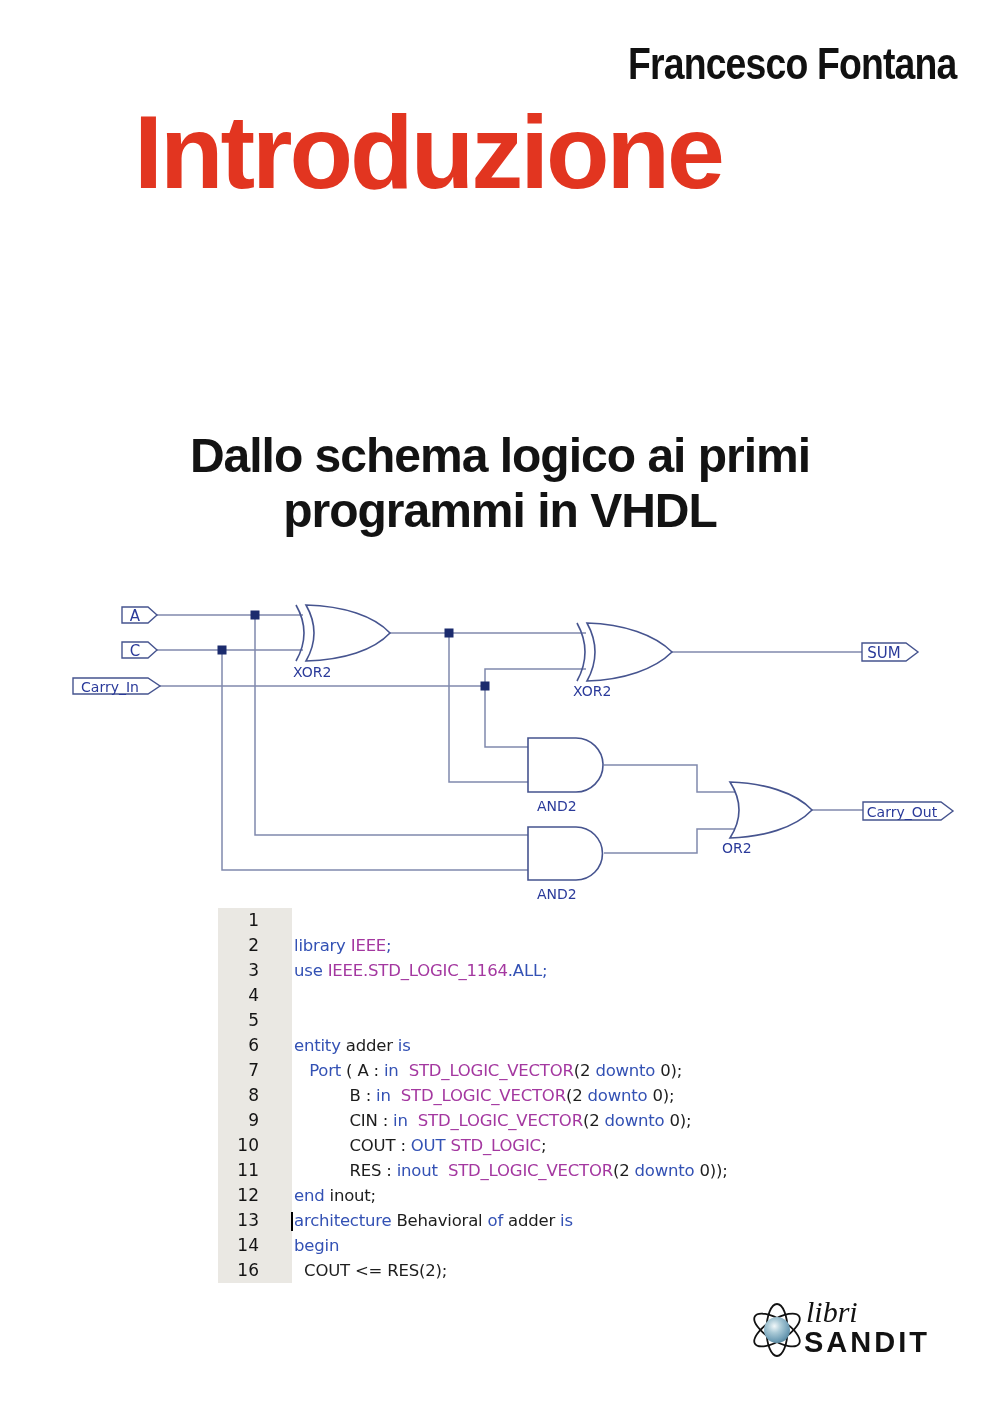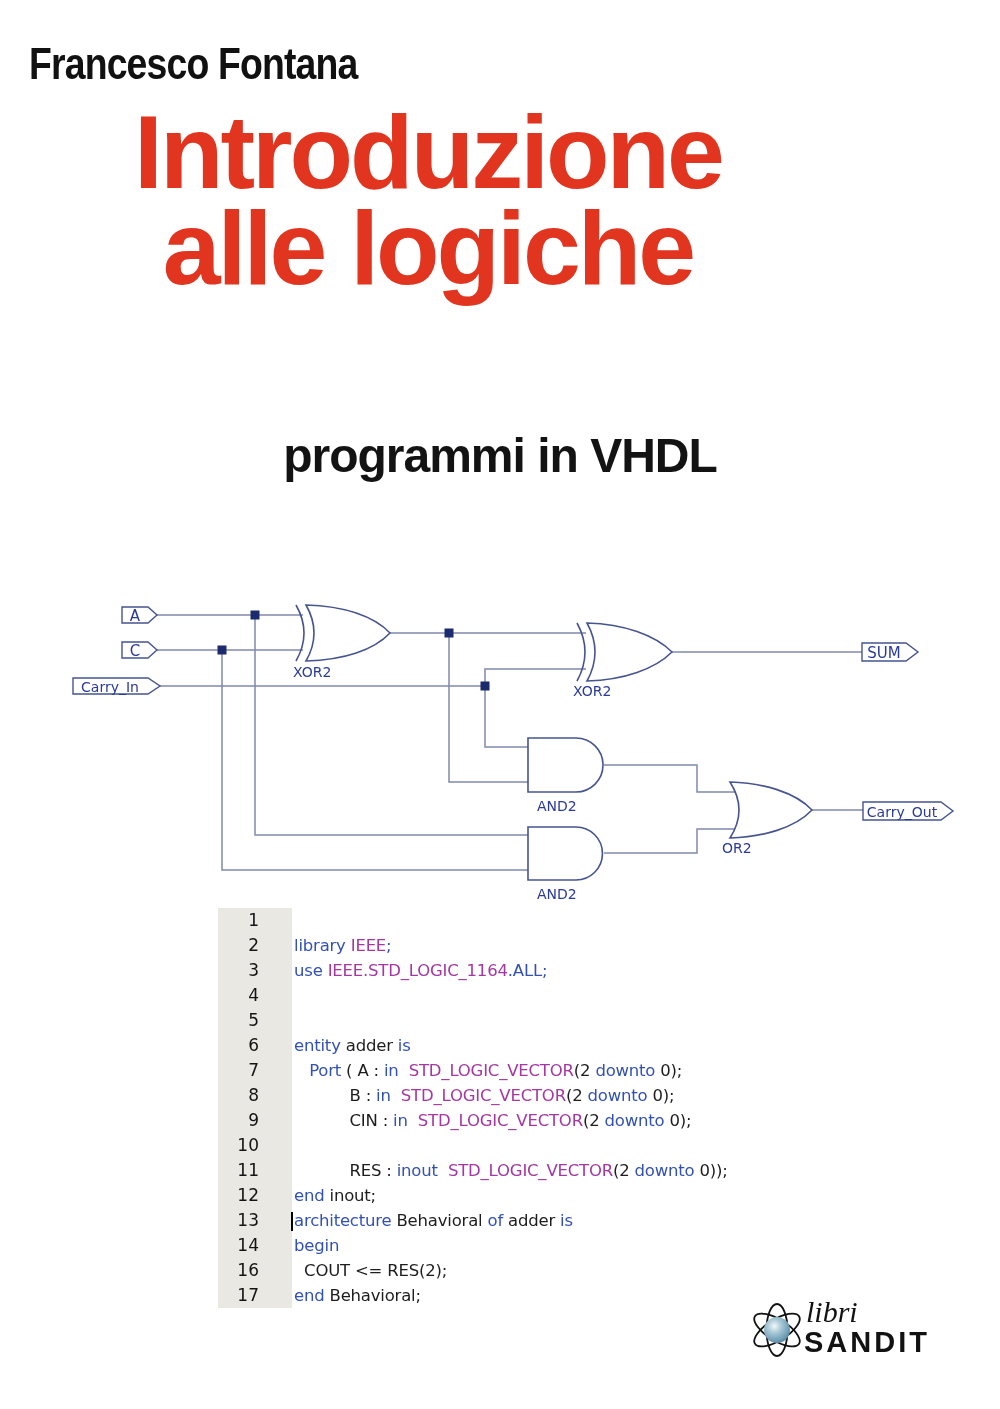--- a/index.html
+++ b/index.html
@@ -1,20 +1,20 @@
 <!DOCTYPE html>
 <html style="--red: #e23520; --kw: #3351b4; --ty: #a438a0; --pl: #1d1d1d; --gutter: #eae8e3; --wire: #8089ad; --outline: #46548f; --junction: #1b2b6d; --plabel: #2a3a9a;"><head>
 <meta charset="utf-8">
 <style>
   html,body{margin:0;padding:0;background:#ffffff;}
   #cover{position:relative;width:1000px;height:1409px;background:#ffffff;overflow:hidden;
          font-family:"Liberation Sans",sans-serif;}
 
   
-  .author{position:absolute;top:38px;left:0;width:985px;text-align:left;
+  .author{position:absolute;top:38px;left:0;width:985px;text-align:right;
           font-weight:bold;font-size:44px;color:#111;line-height:52px;}
   .author .squeeze{display:inline-block;transform:scaleX(0.85);transform-origin:50% 50%;
           letter-spacing:-1px;white-space:nowrap;}
   .title{position:absolute;top:104px;left:0;width:856px;text-align:center;
          font-weight:bold;font-size:104px;line-height:96px;letter-spacing:-3px;
          color:var(--red);}
   .title div{white-space:nowrap;}
   .subtitle{position:absolute;top:428px;left:0;width:1000px;text-align:center;
             font-weight:bold;font-size:48px;line-height:55px;color:#131313;letter-spacing:-1px;}
 
@@ -51,24 +51,24 @@
 <body>
 
 <div id="cover">
 
   <div class="author">
     <span class="squeeze">Francesco Fontana</span>
   </div>
 
   <div class="title">
     <div>Introduzione</div>
-    <div>alle logiche</div>
   </div>
 
   <div class="subtitle">
+    <div>Dallo schema logico ai primi</div>
     <div>programmi in VHDL</div>
   </div>
 
   <svg id="schematic" width="1000" height="340" viewBox="0 575 1000 340">
 
     <g>
       <path class="wire" d="M157,615 H303"></path>
       <path class="wire" d="M157,650 H303"></path>
       <path class="wire" d="M160,686 H485"></path>
       <path class="wire" d="M255,615 V835 H528"></path>
@@ -167,44 +167,41 @@
         <div class="crow">
           <span class="gnum">8</span>
           <span class="ctext"><span class="pl">           B : </span><span class="kw">in</span><span class="pl">  </span><span class="ty">STD_LOGIC_VECTOR</span><span class="pl">(2 </span><span class="kw">downto</span><span class="pl"> 0);</span></span>
         </div>
         <div class="crow">
           <span class="gnum">9</span>
           <span class="ctext"><span class="pl">           CIN : </span><span class="kw">in</span><span class="pl">  </span><span class="ty">STD_LOGIC_VECTOR</span><span class="pl">(2 </span><span class="kw">downto</span><span class="pl"> 0);</span></span>
         </div>
         <div class="crow">
           <span class="gnum">10</span>
+          <span class="ctext"><span class="pl">           COUT : </span><span class="kw">OUT </span><span class="ty">STD_LOGIC</span><span class="pl">;</span></span>
         </div>
         <div class="crow">
           <span class="gnum">11</span>
           <span class="ctext"><span class="pl">           RES : </span><span class="kw">inout</span><span class="pl">  </span><span class="ty">STD_LOGIC_VECTOR</span><span class="pl">(2 </span><span class="kw">downto</span><span class="pl"> 0));</span></span>
         </div>
         <div class="crow">
           <span class="gnum">12</span>
           <span class="ctext"><span class="kw">end </span><span class="pl">inout;</span></span>
         </div>
         <div class="crow">
           <span class="gnum">13</span>
           <span class="ctext"><span class="caret"></span><span class="kw">architecture </span><span class="pl">Behavioral </span><span class="kw">of </span><span class="pl">adder </span><span class="kw">is</span></span>
         </div>
         <div class="crow">
           <span class="gnum">14</span>
           <span class="ctext"><span class="kw">begin</span></span>
         </div>
         <div class="crow">
           <span class="gnum">16</span>
           <span class="ctext"><span class="pl">  COUT &lt;= RES(2);</span></span>
-        </div>
-        <div class="crow">
-          <span class="gnum">17</span>
-          <span class="ctext"><span class="kw">end </span><span class="pl">Behavioral;</span></span>
         </div>
       </div>
   </div>
 
   <svg id="logo" width="210" height="74" viewBox="0 0 210 74">
     <defs>
       <radialGradient id="sphereGrad" cx="0.4" cy="0.35" r="0.75">
         <stop offset="0" stop-color="#f2f8fa"></stop>
         <stop offset="0.35" stop-color="#a9c9d6"></stop>
         <stop offset="0.75" stop-color="#6e9db5"></stop>

